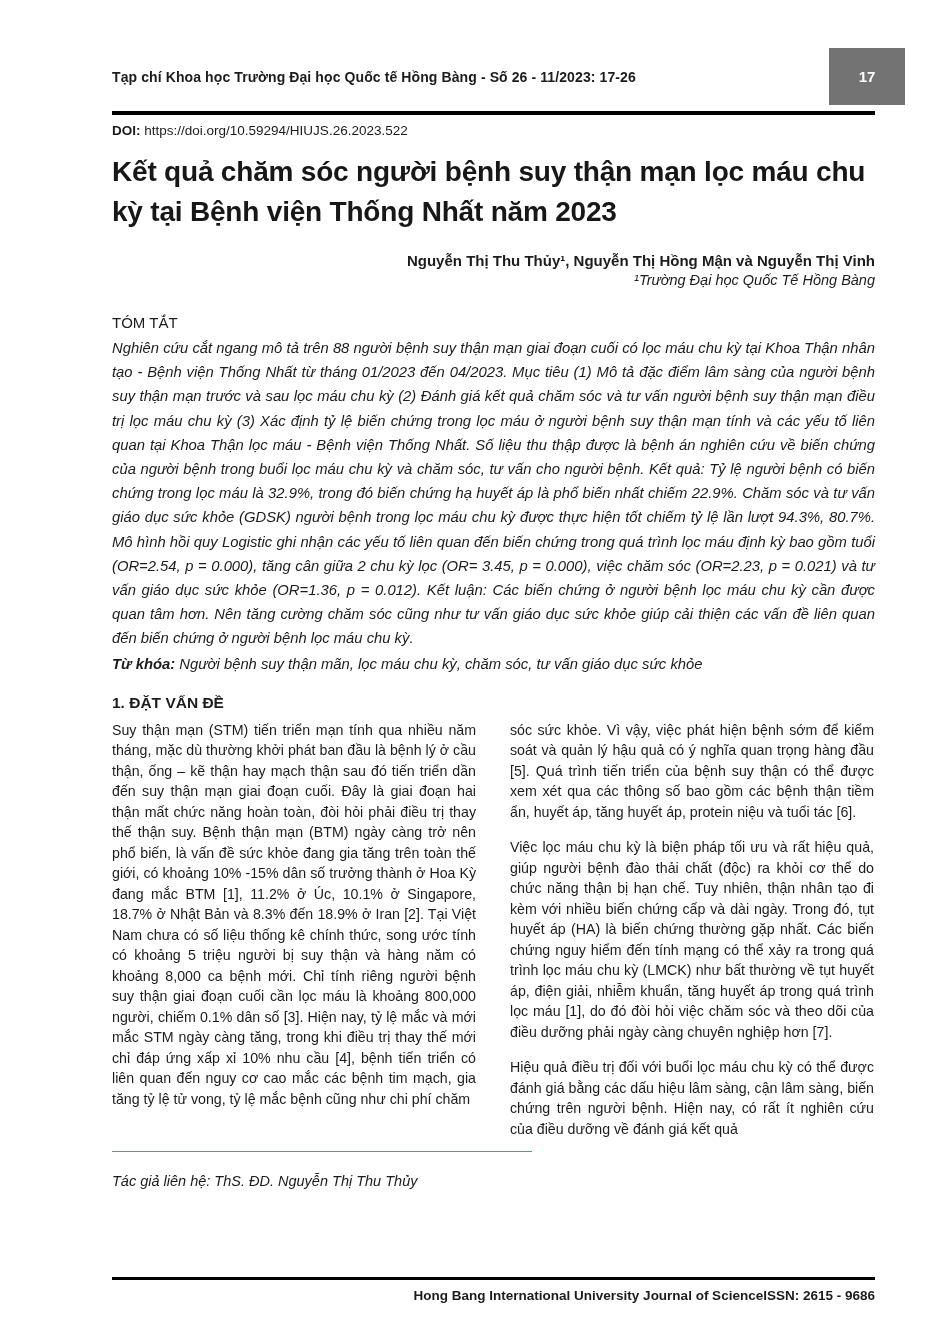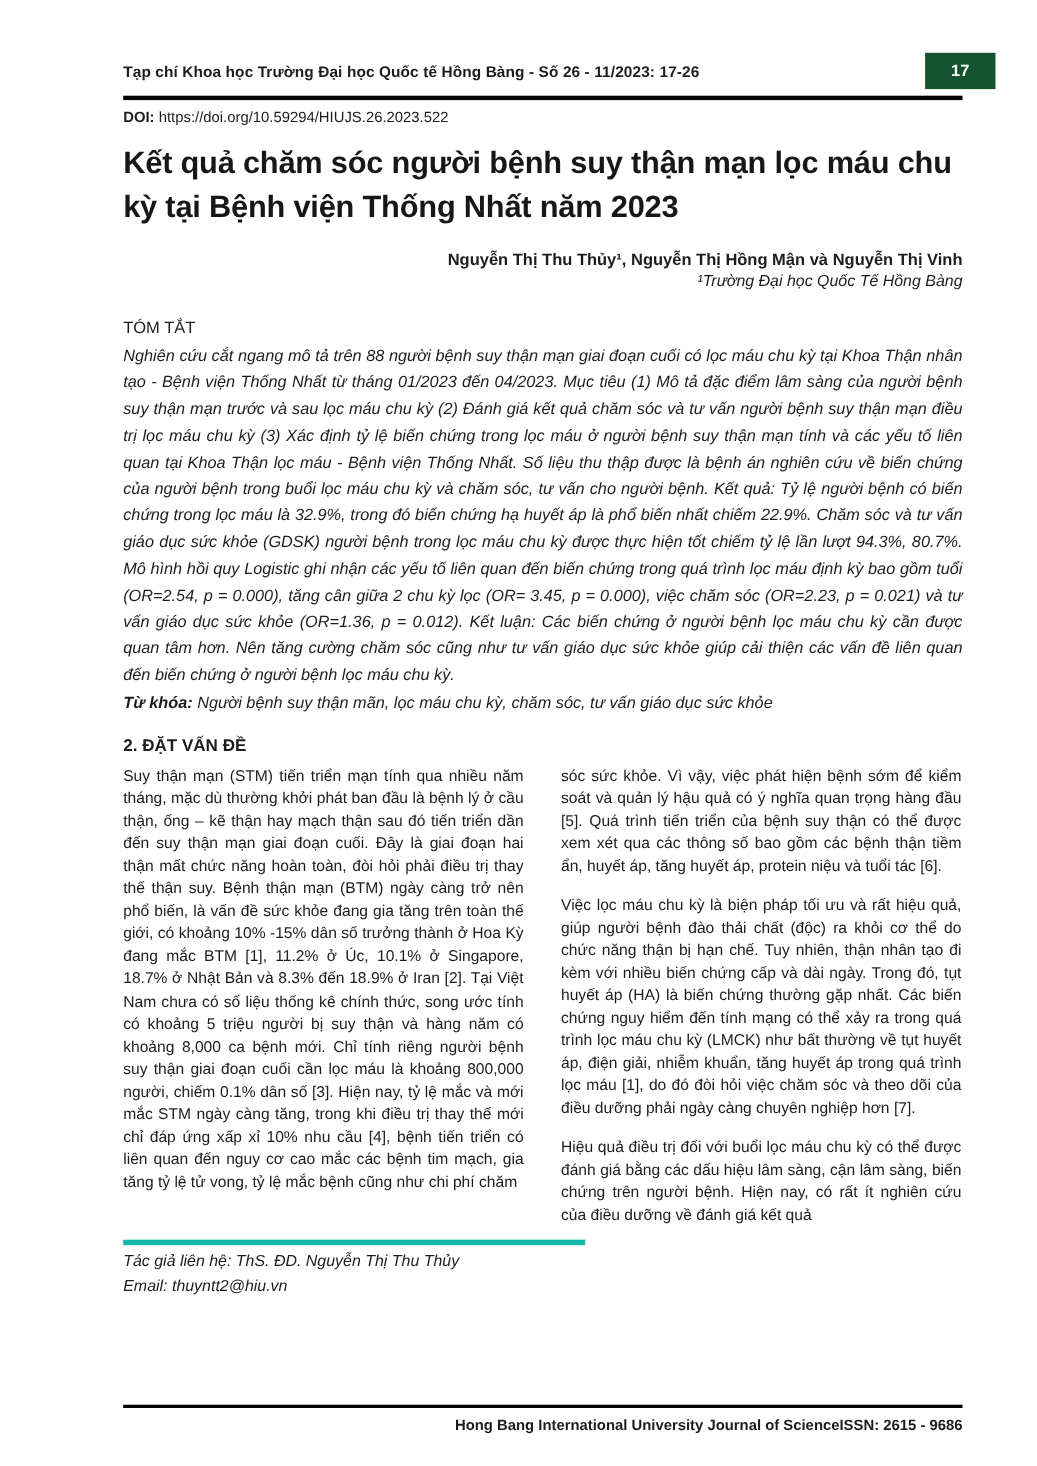--- a/index.html
+++ b/index.html
@@ -25,26 +25,26 @@
     display: flex;
     align-items: center;
     justify-content: space-between;
   }
   .journal-line {
     font-weight: bold;
     font-size: 14px;
     letter-spacing: 0.1px;
   }
   .page-badge {
-    background: #14532d;
+    background: #737373;
     color: #ffffff;
     font-weight: bold;
     font-size: 15px;
-    padding: 8px 0;
-    width: 64px;
+    padding: 20px 0;
+    width: 76px;
     text-align: center;
     margin-right: -30px;
   }
   .header-rule {
     margin-top: 6px;
     height: 4px;
     background: #000000;
   }
   .doi-line {
     margin-top: 8px;
@@ -110,22 +110,22 @@
     width: 364px;
     font-size: 14.2px;
     line-height: 20.5px;
     text-align: justify;
   }
   .col p + p { margin-top: 15px; }
 
   
   .contact-block {
     margin-top: 12px;
-    padding-top: 4px;
-    border-top: 5px solid #14b8a6;
+    padding-top: 18px;
+    border-top: 1px solid #14b8a6;
     width: 420px;
     font-style: italic;
     font-size: 14.5px;
     line-height: 23px;
   }
 
   
   .bottom-bar {
     position: absolute;
     left: 112px;
@@ -167,36 +167,35 @@
   <div class="affiliation-line">¹Trường Đại học Quốc Tế Hồng Bàng</div>
 
   <div class="abstract-heading">TÓM TẮT</div>
 
   <p class="abstract-body">Nghiên cứu cắt ngang mô tả trên 88 người bệnh suy thận mạn giai đoạn cuối có lọc máu chu kỳ tại Khoa Thận nhân tạo - Bệnh viện Thống Nhất từ tháng 01/2023 đến 04/2023. Mục tiêu (1) Mô tả đặc điểm lâm sàng của người bệnh suy thận mạn trước và sau lọc máu chu kỳ (2) Đánh giá kết quả chăm sóc và tư vấn người bệnh suy thận mạn điều trị lọc máu chu kỳ (3) Xác định tỷ lệ biến chứng trong lọc máu ở người bệnh suy thận mạn tính và các yếu tố liên quan tại Khoa Thận lọc máu - Bệnh viện Thống Nhất. Số liệu thu thập được là bệnh án nghiên cứu về biến chứng của người bệnh trong buổi lọc máu chu kỳ và chăm sóc, tư vấn cho người bệnh. Kết quả: Tỷ lệ người bệnh có biến chứng trong lọc máu là 32.9%, trong đó biến chứng hạ huyết áp là phổ biến nhất chiếm 22.9%. Chăm sóc và tư vấn giáo dục sức khỏe (GDSK) người bệnh trong lọc máu chu kỳ được thực hiện tốt chiếm tỷ lệ lần lượt 94.3%, 80.7%. Mô hình hồi quy Logistic ghi nhận các yếu tố liên quan đến biến chứng trong quá trình lọc máu định kỳ bao gồm tuổi (OR=2.54, p = 0.000), tăng cân giữa 2 chu kỳ lọc (OR= 3.45, p = 0.000), việc chăm sóc (OR=2.23, p = 0.021) và tư vấn giáo dục sức khỏe (OR=1.36, p = 0.012). Kết luận: Các biến chứng ở người bệnh lọc máu chu kỳ cần được quan tâm hơn. Nên tăng cường chăm sóc cũng như tư vấn giáo dục sức khỏe giúp cải thiện các vấn đề liên quan đến biến chứng ở người bệnh lọc máu chu kỳ.</p>
 
   <div class="keywords-line">
     <span class="keywords-label">Từ khóa:</span><span> Người bệnh suy thận mãn, lọc máu chu kỳ, chăm sóc, tư vấn giáo dục sức khỏe</span>
   </div>
 
-  <div class="section-heading">2. ĐẶT VẤN ĐỀ</div>
+  <div class="section-heading">1. ĐẶT VẤN ĐỀ</div>
 
   <div class="columns">
     <div class="col">
       <p>Suy thận mạn (STM) tiến triển mạn tính qua nhiều năm tháng, mặc dù thường khởi phát ban đầu là bệnh lý ở cầu thận, ống – kẽ thận hay mạch thận sau đó tiến triển dần đến suy thận mạn giai đoạn cuối. Đây là giai đoạn hai thận mất chức năng hoàn toàn, đòi hỏi phải điều trị thay thế thận suy. Bệnh thận mạn (BTM) ngày càng trở nên phổ biến, là vấn đề sức khỏe đang gia tăng trên toàn thế giới, có khoảng 10% -15% dân số trưởng thành ở Hoa Kỳ đang mắc BTM [1], 11.2% ở Úc, 10.1% ở Singapore, 18.7% ở Nhật Bản và 8.3% đến 18.9% ở Iran [2]. Tại Việt Nam chưa có số liệu thống kê chính thức, song ước tính có khoảng 5 triệu người bị suy thận và hàng năm có khoảng 8,000 ca bệnh mới. Chỉ tính riêng người bệnh suy thận giai đoạn cuối cần lọc máu là khoảng 800,000 người, chiếm 0.1% dân số [3]. Hiện nay, tỷ lệ mắc và mới mắc STM ngày càng tăng, trong khi điều trị thay thế mới chỉ đáp ứng xấp xỉ 10% nhu cầu [4], bệnh tiến triển có liên quan đến nguy cơ cao mắc các bệnh tim mạch, gia tăng tỷ lệ tử vong, tỷ lệ mắc bệnh cũng như chi phí chăm</p>
     </div>
     <div class="col">
       <p>sóc sức khỏe. Vì vậy, việc phát hiện bệnh sớm để kiểm soát và quản lý hậu quả có ý nghĩa quan trọng hàng đầu [5]. Quá trình tiến triển của bệnh suy thận có thể được xem xét qua các thông số bao gồm các bệnh thận tiềm ẩn, huyết áp, tăng huyết áp, protein niệu và tuổi tác [6].</p>
       <p>Việc lọc máu chu kỳ là biện pháp tối ưu và rất hiệu quả, giúp người bệnh đào thải chất (độc) ra khỏi cơ thể do chức năng thận bị hạn chế. Tuy nhiên, thận nhân tạo đi kèm với nhiều biến chứng cấp và dài ngày. Trong đó, tụt huyết áp (HA) là biến chứng thường gặp nhất. Các biến chứng nguy hiểm đến tính mạng có thể xảy ra trong quá trình lọc máu chu kỳ (LMCK) như bất thường về tụt huyết áp, điện giải, nhiễm khuẩn, tăng huyết áp trong quá trình lọc máu [1], do đó đòi hỏi việc chăm sóc và theo dõi của điều dưỡng phải ngày càng chuyên nghiệp hơn [7].</p>
       <p>Hiệu quả điều trị đối với buổi lọc máu chu kỳ có thể được đánh giá bằng các dấu hiệu lâm sàng, cận lâm sàng, biến chứng trên người bệnh. Hiện nay, có rất ít nghiên cứu của điều dưỡng về đánh giá kết quả</p>
     </div>
   </div>
 
   <div class="contact-block">
     <div>Tác giả liên hệ: ThS. ĐD. Nguyễn Thị Thu Thủy</div>
-    <div>Email: thuyntt2@hiu.vn</div>
   </div>
 
   <div class="bottom-bar">
     <div class="footer-rule"></div>
     <div class="footer-row">
       <span>Hong Bang International University Journal of Science</span>
       <span>ISSN: 2615 - 9686</span>
     </div>
   </div>
 

